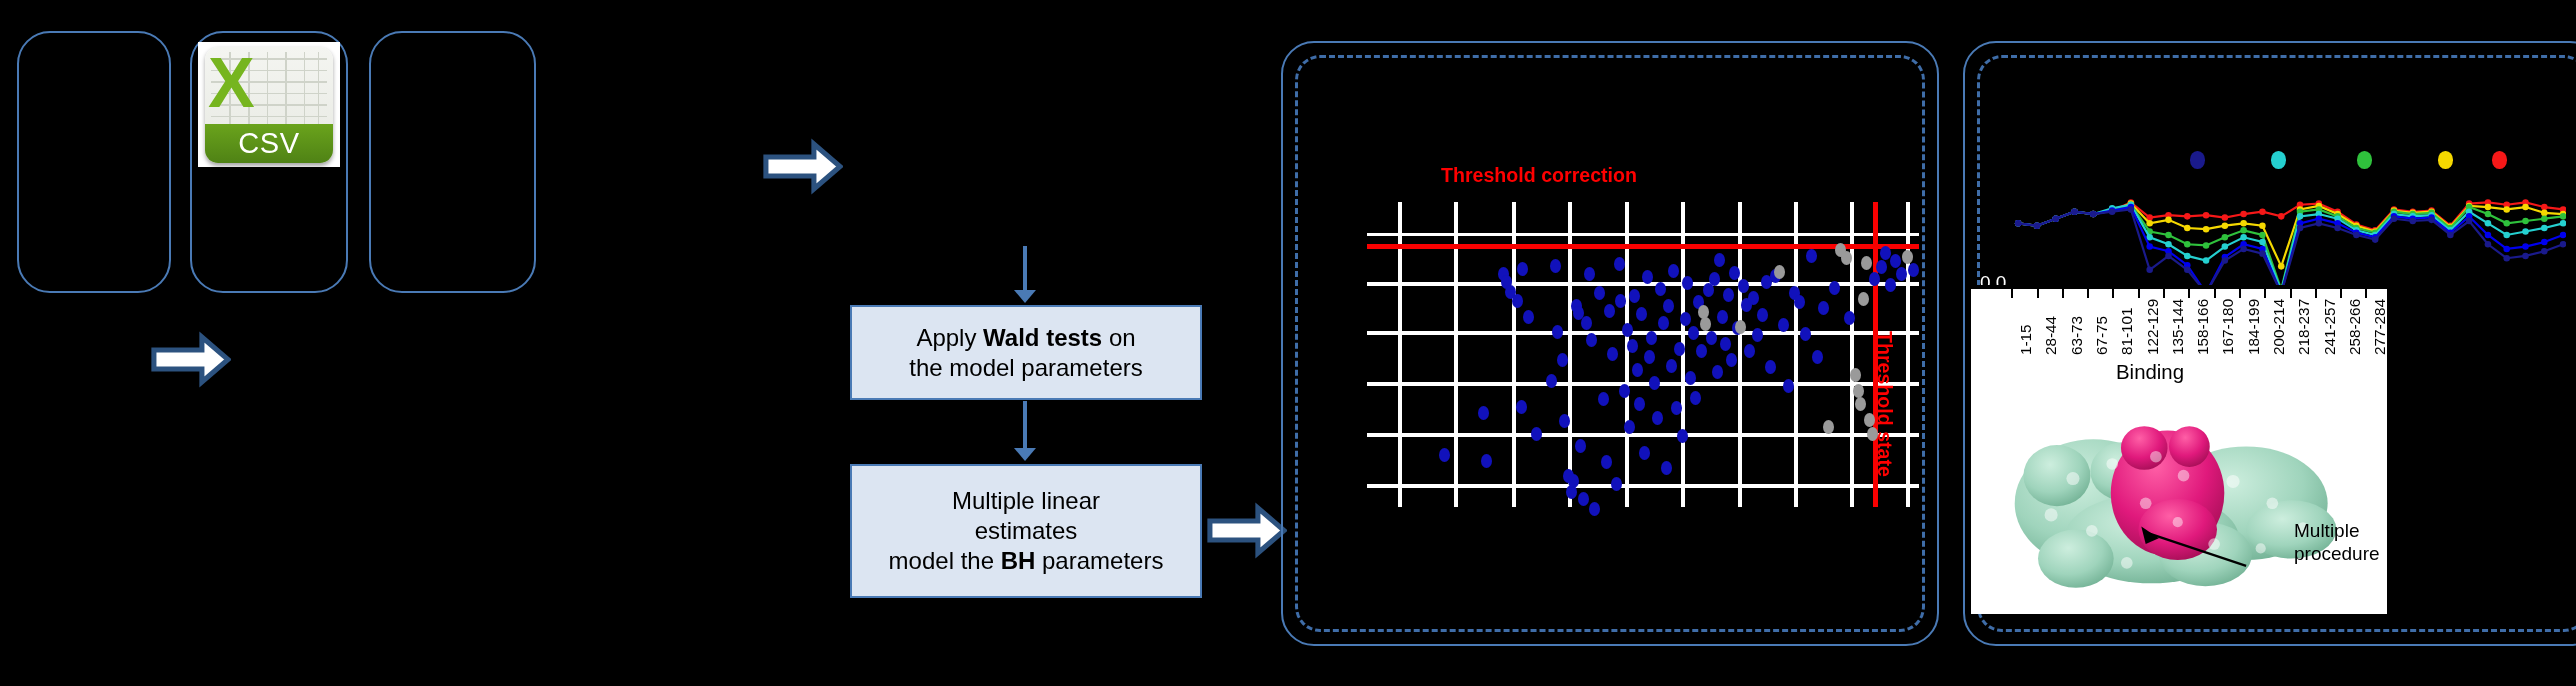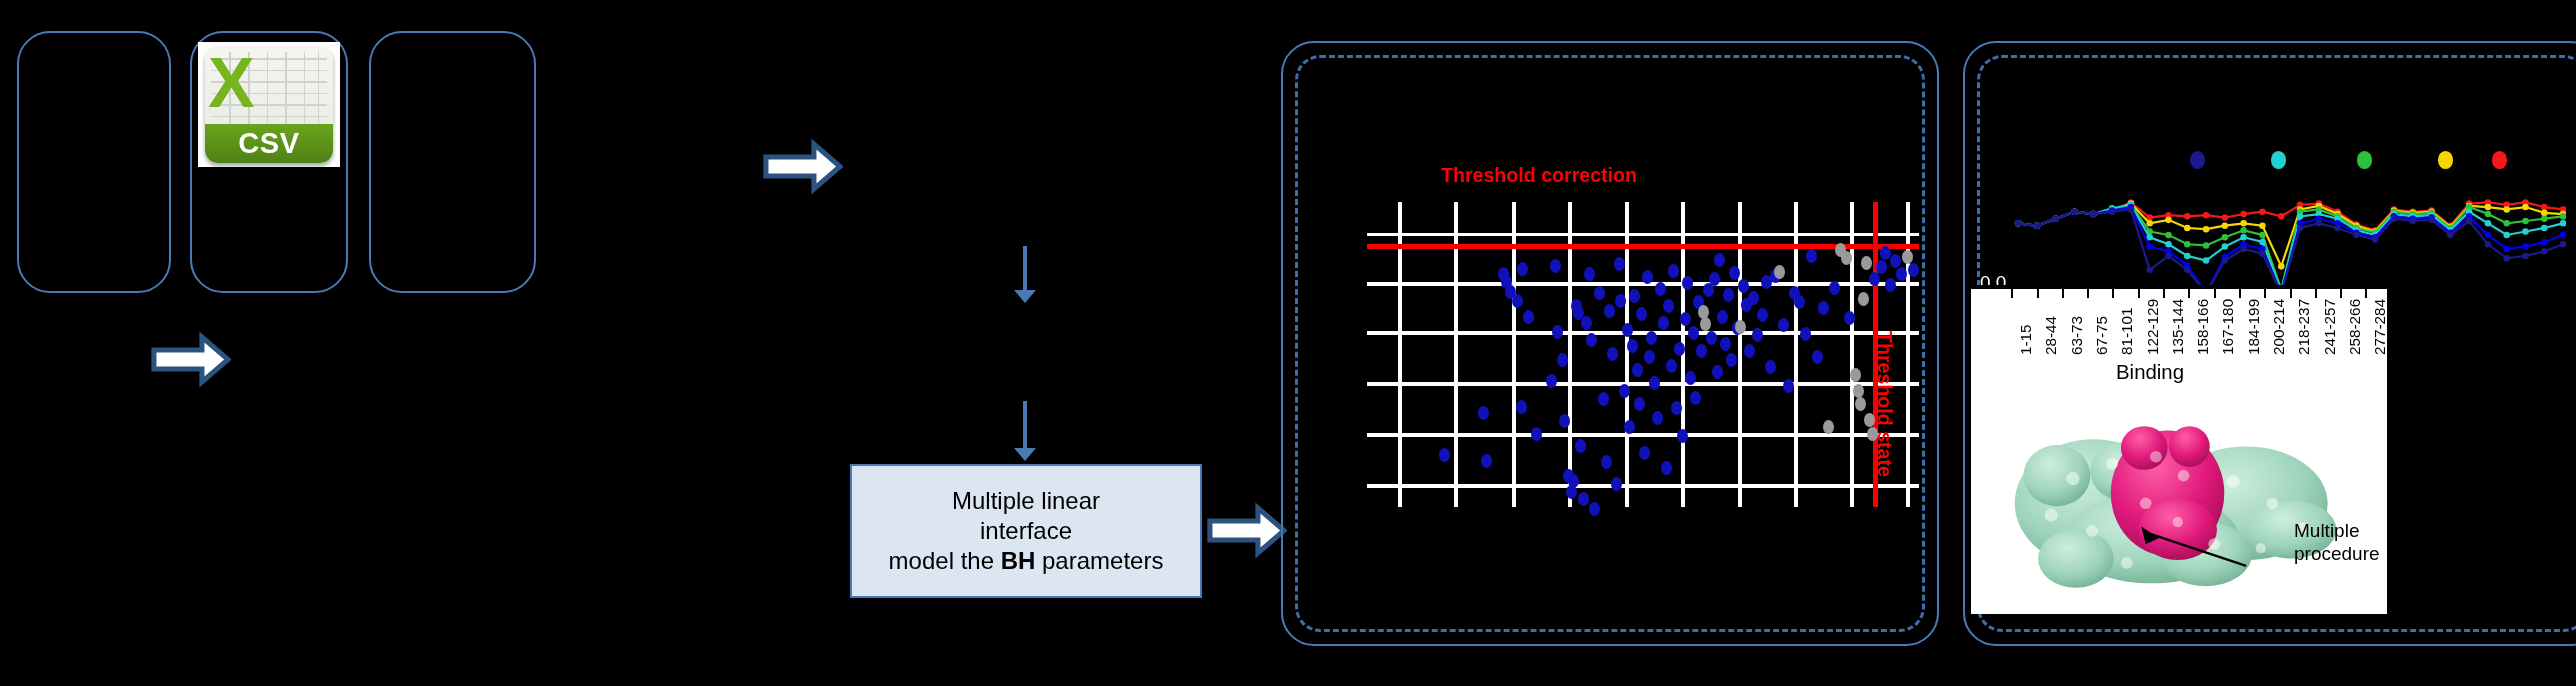--- a/index.html
+++ b/index.html
@@ -23,21 +23,21 @@
   .csv-icon{position:relative;width:137px;height:137px;border-radius:13px;
     background:linear-gradient(#f4f5f1,#e7e9e2);
     box-shadow:0 2.2px 4.4px rgba(0,0,0,.35);overflow:hidden;}
   .csv-grid{position:absolute;left:5.8px;top:5.8px;right:5.8px;bottom:38px;}
   .csv-grid .gl{position:absolute;background:#cfd3c9;}
   .csv-x{position:absolute;left:2.9px;top:1.5px;font-size:81px;line-height:81px;
     font-weight:700;color:#76b51f;font-family:"Liberation Sans",sans-serif;}
   .csv-band{position:absolute;left:0;right:0;bottom:0;height:39px;
     background:linear-gradient(#6aa31c,#4f8215);
     display:flex;align-items:center;justify-content:center;}
-  .csv-band span{color:#fff;font-size:29px;font-weight:700;letter-spacing:0.7px;}
+  .csv-band span{color:#fff;font-size:29px;font-weight:400;letter-spacing:0.7px;}
 
   
   .pbox{position:absolute;background:#dce5f2;border:2.2px solid #4a7ab5;box-sizing:border-box;
     display:flex;align-items:center;justify-content:center;text-align:center;
     color:#000;font-size:24px;line-height:30px;padding:2.9px 5.8px;}
   .pbox b{font-weight:700;}
   .connector{position:absolute;background:#4a7ab5;width:3.6px;}
   .connector .head{position:absolute;left:-9.4px;bottom:-12.4px;width:0;height:0;
     border-left:11px solid transparent;border-right:11px solid transparent;border-top:13px solid #4a7ab5;}
 
@@ -110,28 +110,34 @@
       <path d="M4 26 H70 V8 L106 39 L70 70 V52 H4 Z" fill="#ffffff" stroke="#2c527f" stroke-width="7"></path>
     </svg>
   </div>
 
   <div class="panel" style="left:369px;top:30.5px;width:167px;height:262px;"></div>
 
   <div class="connector" style="left:1023px;top:246px;height:45px;">
     <div class="head"></div>
   </div>
 
+  <div class="pbox" style="left:850px;top:305px;width:352px;height:95px;">
+    <div>
+      <span>Apply </span><b>Wald tests</b><span> on</span><br>
+      <span>the model parameters</span>
+    </div>
+  </div>
   <div class="connector" style="left:1023px;top:401px;height:48px;">
     <div class="head"></div>
   </div>
 
   <div class="pbox" style="left:850px;top:464px;width:352px;height:134px;">
     <div>
       <span>Multiple linear</span><br>
-      <span>interface</span><br>
+      <span>estimates</span><br>
       <span>model the </span><b>BH</b><span> parameters</span>
     </div>
   </div>
 
   <div class="arrow" style="left:1207px;top:502px;width:80px;height:57px;">
     <svg width="80" height="57" viewBox="0 0 110 78">
       <path d="M4 26 H70 V8 L106 39 L70 70 V52 H4 Z" fill="#ffffff" stroke="#2c527f" stroke-width="7"></path>
     </svg>
   </div>
 

